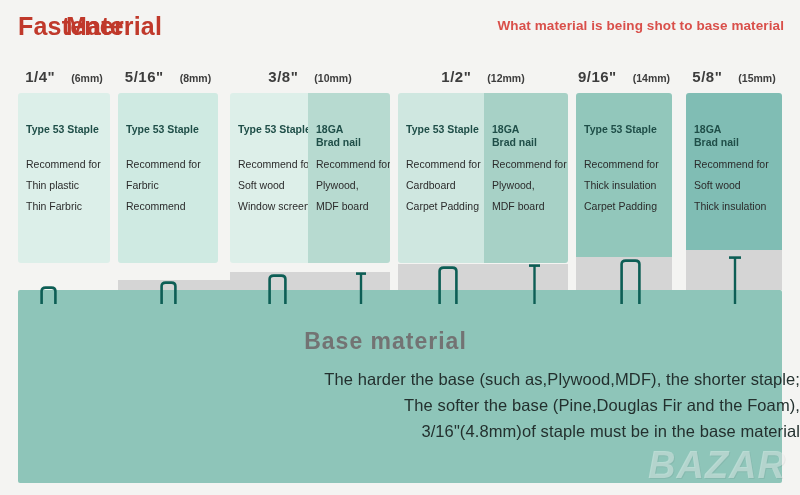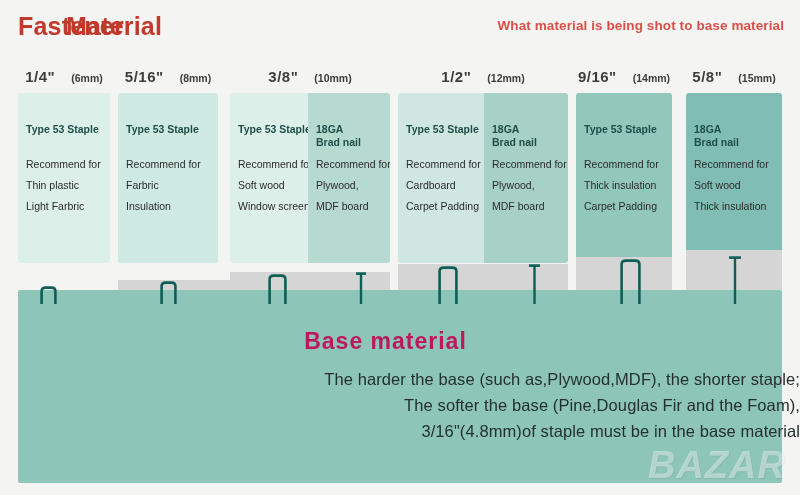--- a/index.html
+++ b/index.html
@@ -139,21 +139,21 @@
     bottom: 0;
   }
 
   
   .base-title {
     position: absolute;
     left: 0;
     top: 328px;
     width: 771px;
     text-align: center;
-    color: #be185d;
+    color: #737373;
     font-size: 23px;
     font-weight: bold;
     letter-spacing: 1px;
   }
   .base-lines {
     position: absolute;
     left: 0;
     top: 366px;
     width: 800px;
     text-align: right;
@@ -200,31 +200,31 @@
     </div>
 
   <div class="cards" id="cards">
       <div class="card" style="left: 18px; width: 92px;">
         <div class="panel" style="background: rgb(220, 239, 233); width: 92px;">
           <div class="head">
             <div>Type 53 Staple</div>
           </div>
           <div class="line">Recommend for</div>
           <div class="line">Thin plastic</div>
-          <div class="line">Light Farbric</div>
+          <div class="line">Thin Farbric</div>
         </div>
       </div>
       <div class="card" style="left: 118px; width: 100px;">
         <div class="panel" style="background: rgb(207, 234, 226); width: 100px;">
           <div class="head">
             <div>Type 53 Staple</div>
           </div>
           <div class="line">Recommend for</div>
           <div class="line">Farbric</div>
-          <div class="line">Insulation</div>
+          <div class="line">Recommend</div>
         </div>
       </div>
       <div class="card" style="left: 230px; width: 160px;">
         <div class="panel" style="background: rgb(221, 239, 233); width: 78px;">
           <div class="head">
             <div>Type 53 Staple</div>
           </div>
           <div class="line">Recommend for</div>
           <div class="line">Soft wood</div>
           <div class="line">Window screen</div>

